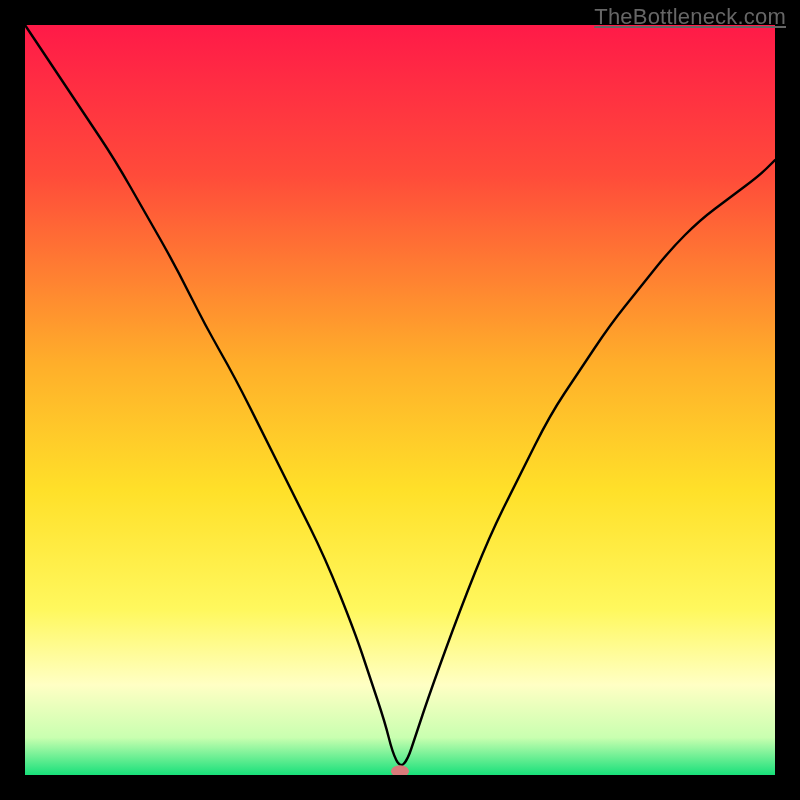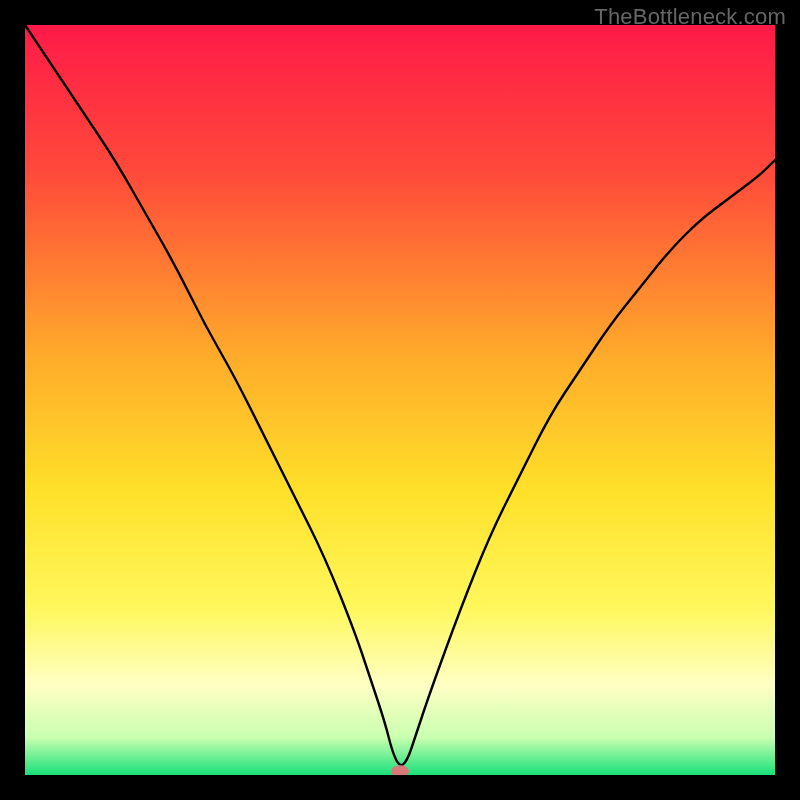--- a/index.html
+++ b/index.html
@@ -19,20 +19,21 @@
   }
   .watermark {
     position: absolute;
     top: 4px;
     right: 14px;
     color: #666;
     font-size: 22px;
     font-weight: 500;
     letter-spacing: 0.2px;
     z-index: 10;
+    text-decoration: underline;
   }
   .plot {
     position: absolute;
     left: 25px;
     top: 25px;
     width: 750px;
     height: 750px;
   }
   svg {
     display: block;

